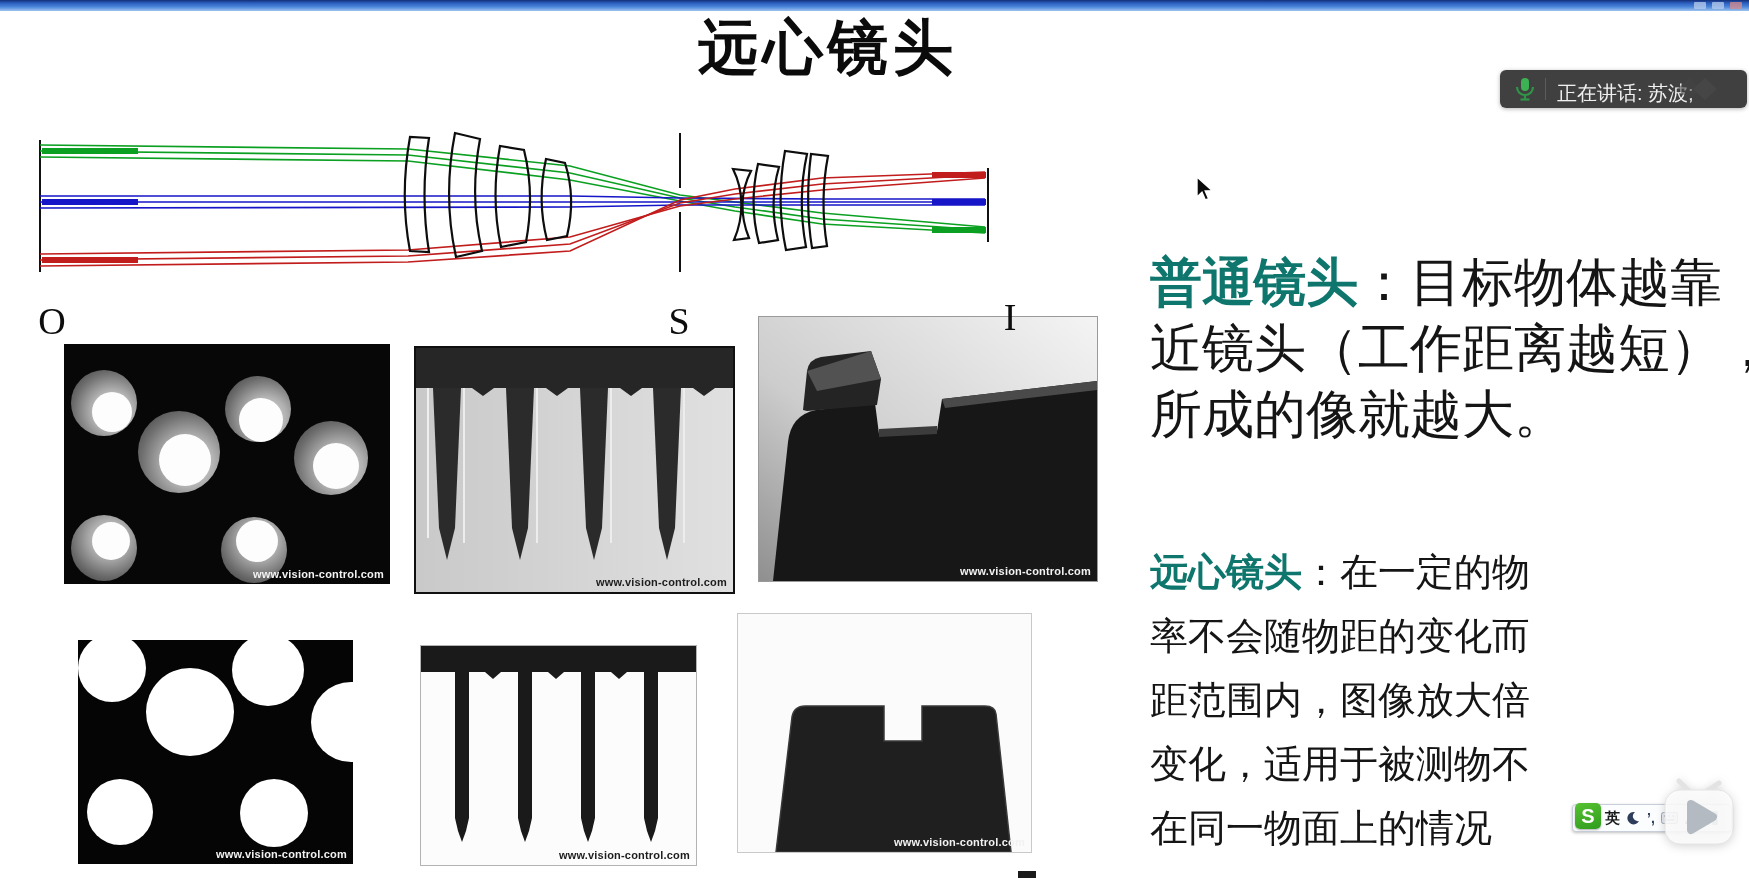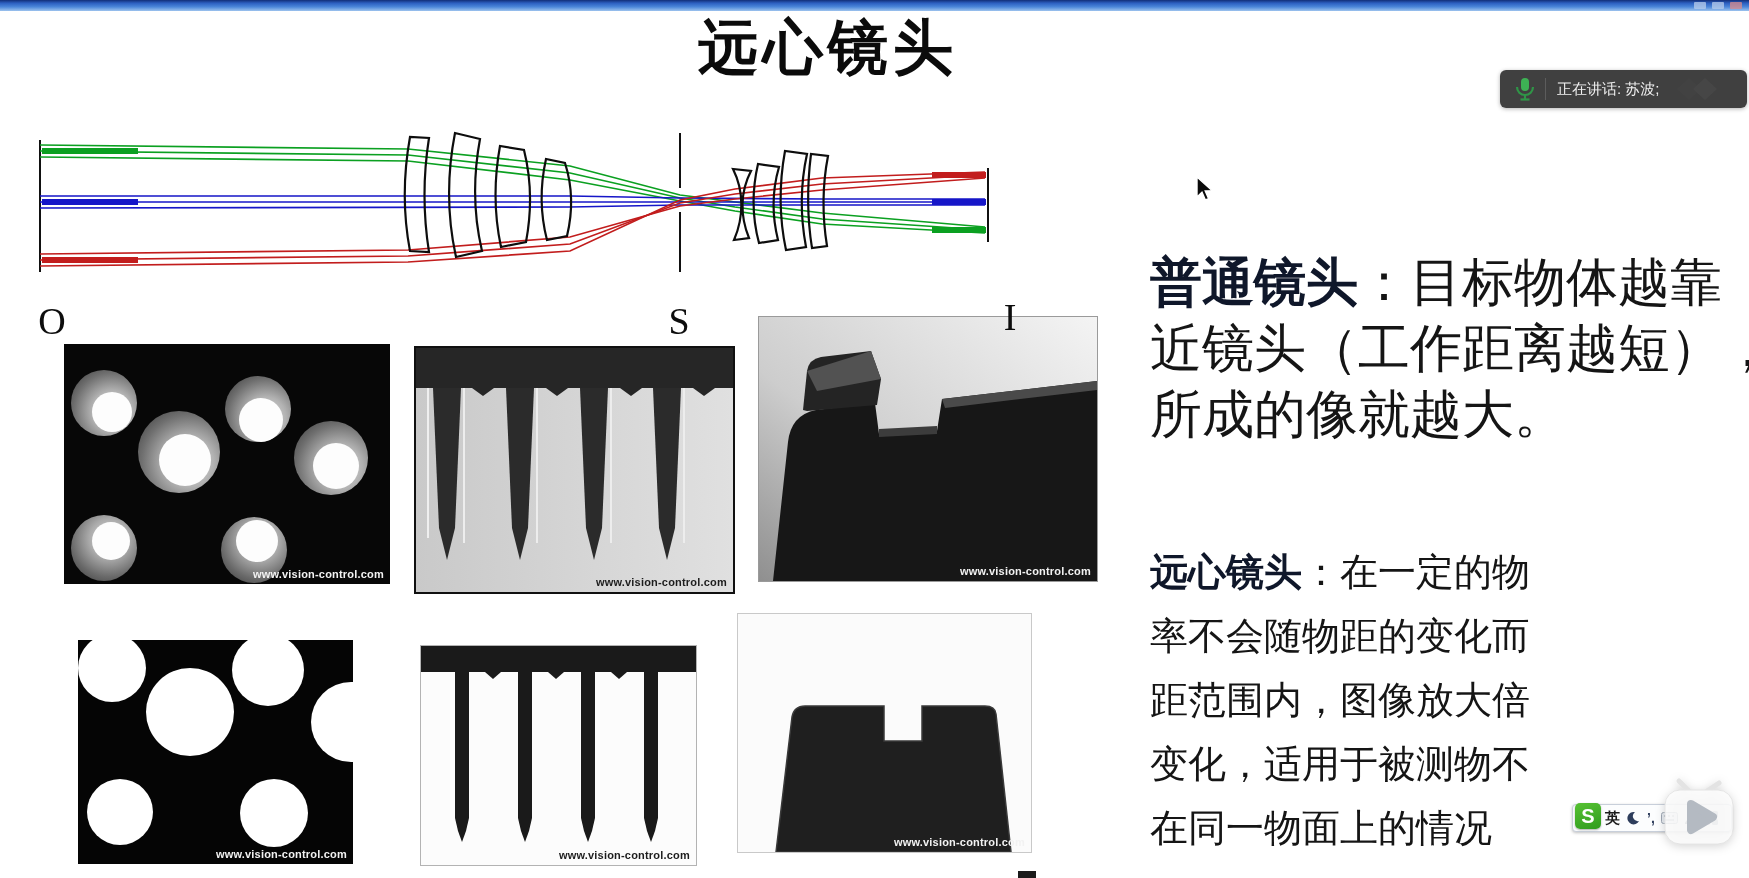--- a/index.html
+++ b/index.html
@@ -12,21 +12,21 @@
   .winbtn{position:absolute;top:2px;width:12px;height:7px;border-radius:1px;opacity:.75;}
 
   
   .slide-title{position:absolute;left:828px;top:8px;transform:translateX(-50%);
     font-size:60px;font-weight:900;letter-spacing:5px;color:#0b0b0b;white-space:nowrap;}
 
   
   .speakbox{position:absolute;left:1500px;top:70px;width:247px;height:38px;
     background:rgba(54,54,54,.95);border-radius:6px;box-shadow:0 1px 4px rgba(0,0,0,.3);}
   .speakbox .divider{position:absolute;left:45px;top:8px;width:1px;height:22px;background:#5c5c5c;}
-  .speaktext{position:absolute;left:57px;top:10px;font-size:15px;color:#f0f0f0;white-space:nowrap;}
+  .speaktext{position:absolute;left:57px;top:10px;font-size:20px;color:#f0f0f0;white-space:nowrap;}
   .ghost-logo{position:absolute;right:18px;top:4px;width:62px;height:30px;opacity:.55;}
 
   
   .diagram{position:absolute;left:0;top:0;width:1100px;height:350px;z-index:5;pointer-events:none;}
   .axis-label{font-family:"Liberation Serif",serif;font-size:38px;fill:#0d0d0d;}
 
   
   .fig{position:absolute;z-index:2;}
   .fig svg{display:block;width:100%;height:100%;}
   .wm{position:absolute;right:6px;bottom:4px;font-size:11px;font-weight:bold;letter-spacing:.2px;}
@@ -34,21 +34,21 @@
   .fig2border{border:2px solid #101010;}
   .fig3border{border:1px solid #9a9a9a;}
   .fig5border{border:1px solid #b3b3b3;}
   .fig6border{border:1px solid #c9c9c9;}
 
   
   .para{position:absolute;left:1150px;color:#151515;
     font-family:"Liberation Serif","DejaVu Serif",serif;white-space:nowrap;}
   .para1{top:250px;font-size:52px;line-height:66px;}
   .para2{top:540px;font-size:38px;line-height:64px;}
-  .term{color:#0f172a;font-weight:700;}
+  .term{color:#0f766e;font-weight:700;}
 
   
   .cursor{position:absolute;left:1196px;top:176px;z-index:60;}
 
   
   .ime-bar{position:absolute;left:1572px;top:804px;width:160px;height:28px;z-index:40;
     background:#fcfdfe;border:1px solid #c8cfda;border-radius:4px;
     box-shadow:0 1px 3px rgba(0,0,0,.25);display:flex;align-items:center;gap:6px;
     padding:0 4px 0 32px;box-sizing:border-box;}
   .sogou-logo{position:absolute;left:2px;top:-2px;width:26px;height:26px;border-radius:5px;

